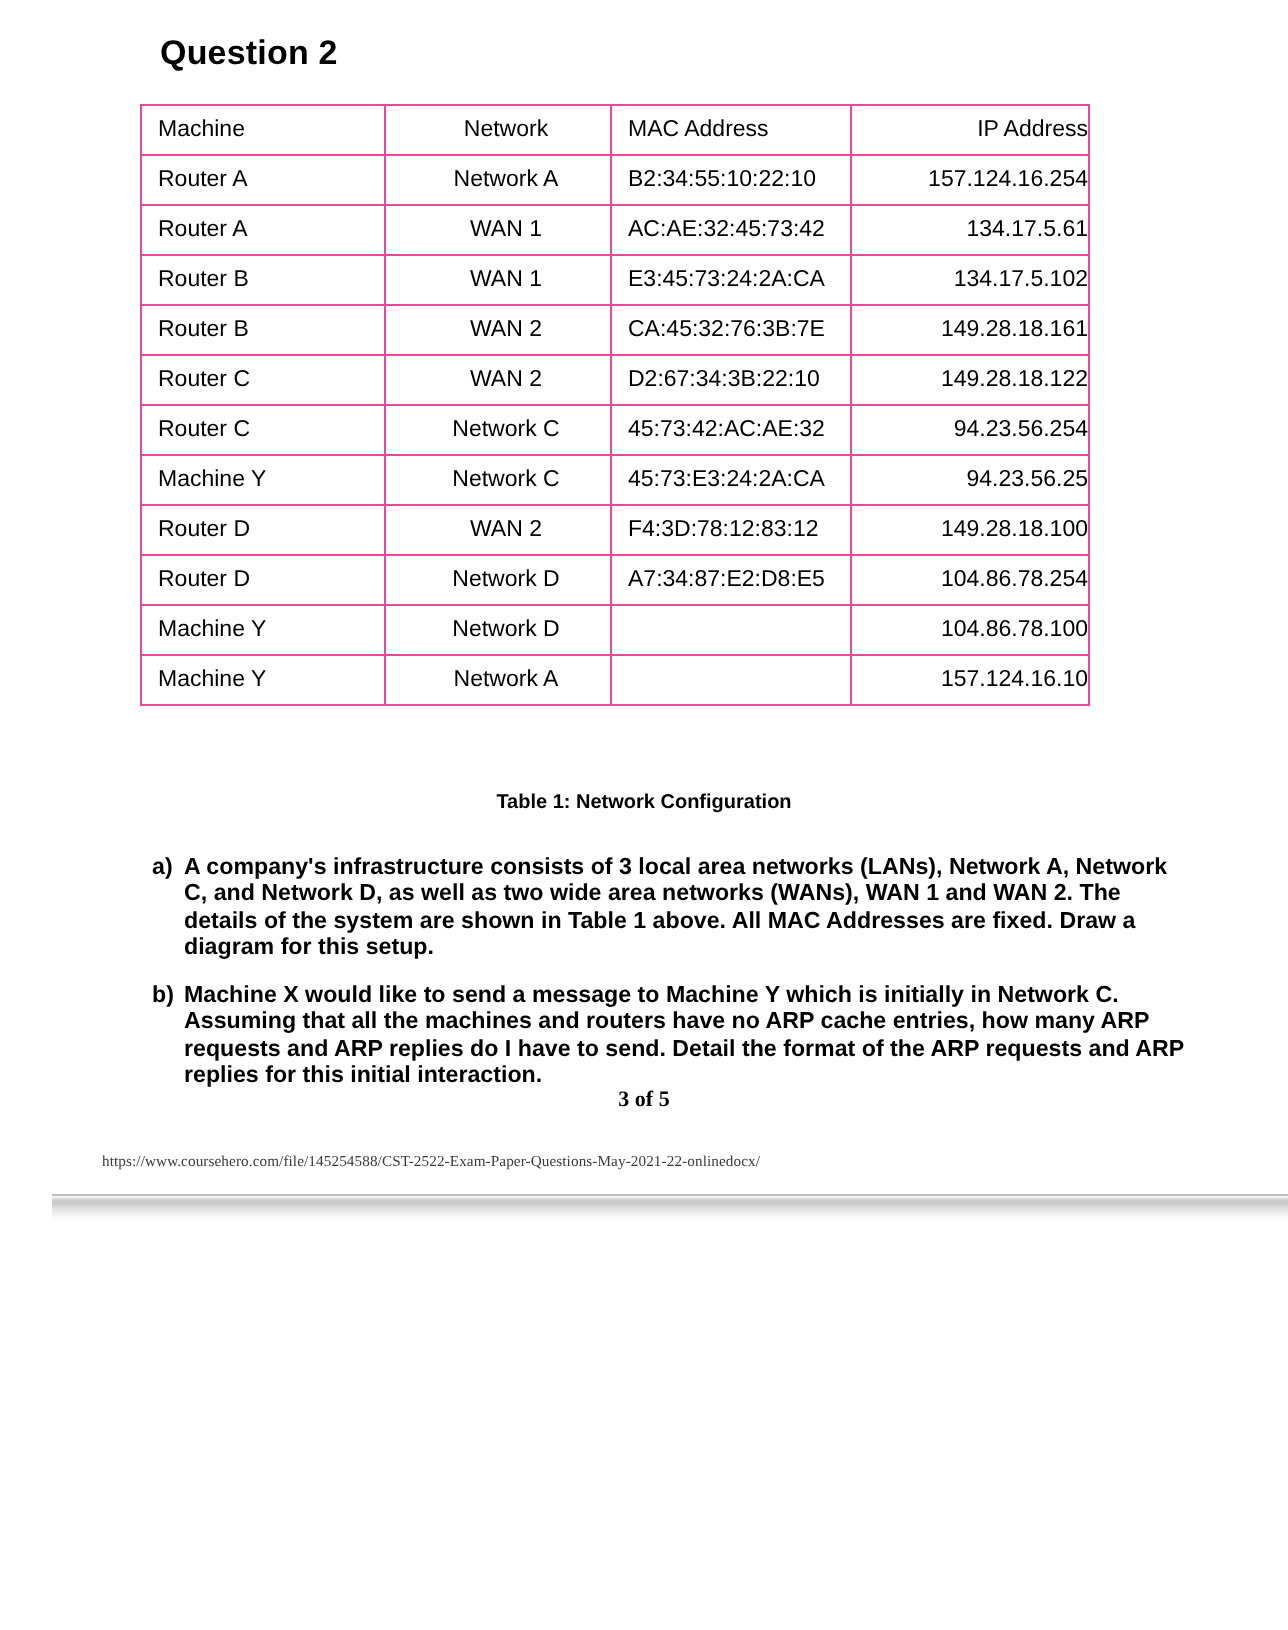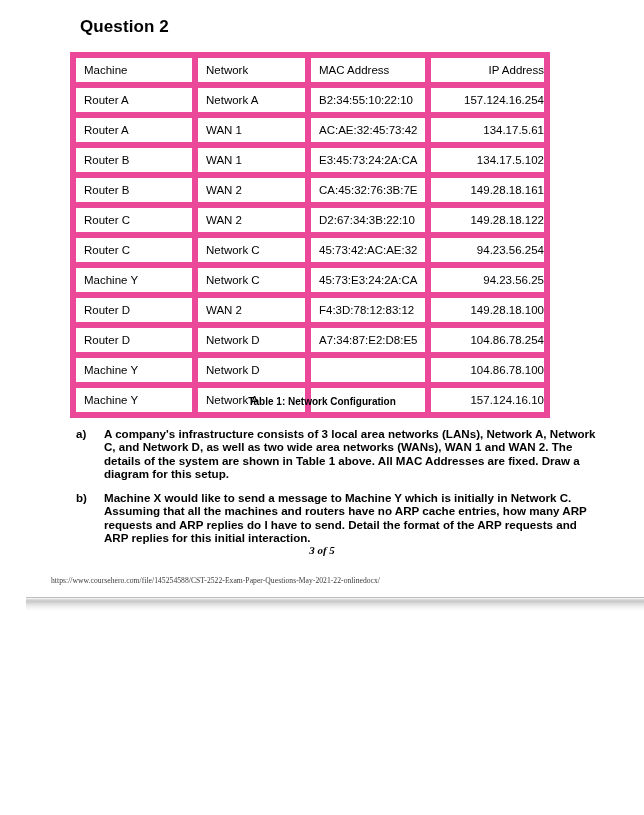--- a/index.html
+++ b/index.html
@@ -40,31 +40,31 @@
   
   .net-table {
     position: absolute;
     left: 70px;
     top: 52px;
     width: 474px;
     border-collapse: collapse;
     table-layout: fixed;
   }
   .net-table td {
-    border: 6px solid #ec4899;
+    border: 1px solid #ec4899;
     height: 24px;
     padding: 0 0 0 8px;
     font-size: 11.5px;
     color: #000000;
     vertical-align: middle;
     line-height: 13px;
     background: #ffffff;
   }
   .col-machine { width: 122px; }
-  .col-network { width: 113px; }
+  .col-network { width: 113px; text-align: center; }
   .col-mac     { width: 120px; }
   .col-ip      { width: 119px; text-align: right; }
 
   .table-caption {
     position: absolute;
     left: 0;
     top: 396px;
     width: 644px;
     text-align: center;
     font-size: 10px;
@@ -83,21 +83,21 @@
     line-height: 13.4px;
   }
   .qpart .letter {
     position: absolute;
     left: 0;
     top: 0;
     width: 14px;
   }
   .qpart .qtext {
     display: block;
-    margin-left: 28px;
+    margin-left: 16px;
     text-align: left;
   }
   .marks {
     position: absolute;
     width: 520px;
     left: 76px;
     text-align: right;
     font-size: 11.6px;
     font-weight: bold;
     color: #000000;
@@ -122,21 +122,20 @@
   .page-stamp {
     position: absolute;
     left: 0;
     top: 544px;
     width: 644px;
     text-align: center;
     font-family: "Liberation Serif", serif;
     font-size: 11px;
     font-weight: bold;
     color: #000000;
-    font-style: italic;
   }
   .footer-url {
     position: absolute;
     left: 51px;
     top: 576px;
     font-family: "Liberation Serif", serif;
     font-size: 7.6px;
     color: #3a3a3a;
     white-space: nowrap;
     letter-spacing: 0.05px;

